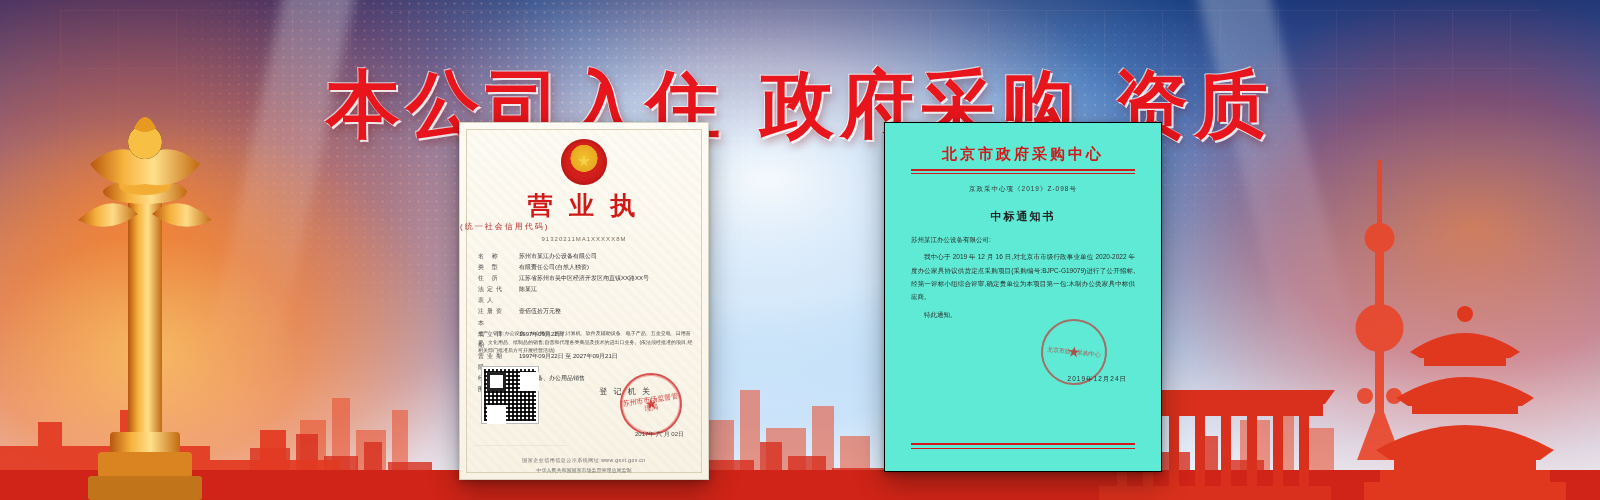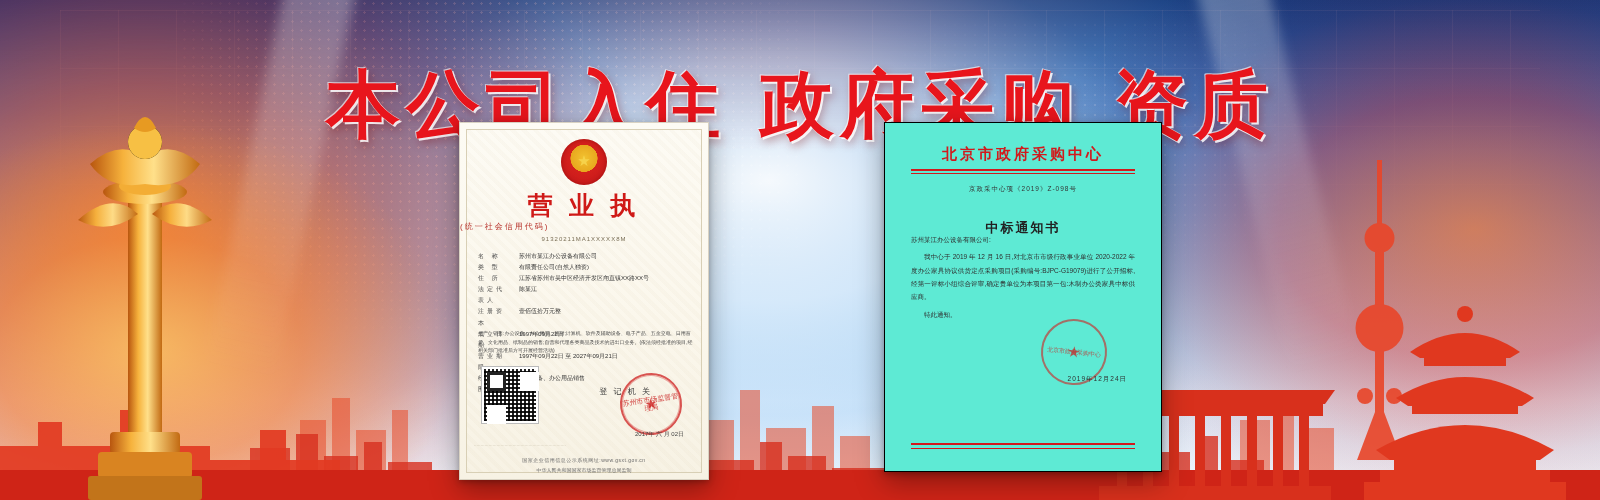--- a/index.html
+++ b/index.html
@@ -338,23 +338,23 @@
   .notice-no {
     position: absolute;
     top: 62px; left: 0; right: 0;
     text-align: center;
     font-size: 6.5px;
     color: #333;
     letter-spacing: 1px;
   }
   .notice-title {
     position: absolute;
-    top: 96px; left: 0; right: 0;
-    text-align: center;
-    font-size: 13px;
+    top: 86px; left: 0; right: 0;
+    text-align: center;
+    font-size: 11px;
     font-weight: bold;
     letter-spacing: 2px;
     color: #222;
   }
   .notice-body {
     position: absolute;
     top: 110px;
     left: 26px; right: 26px;
     font-size: 6.5px;
     line-height: 2.05;

